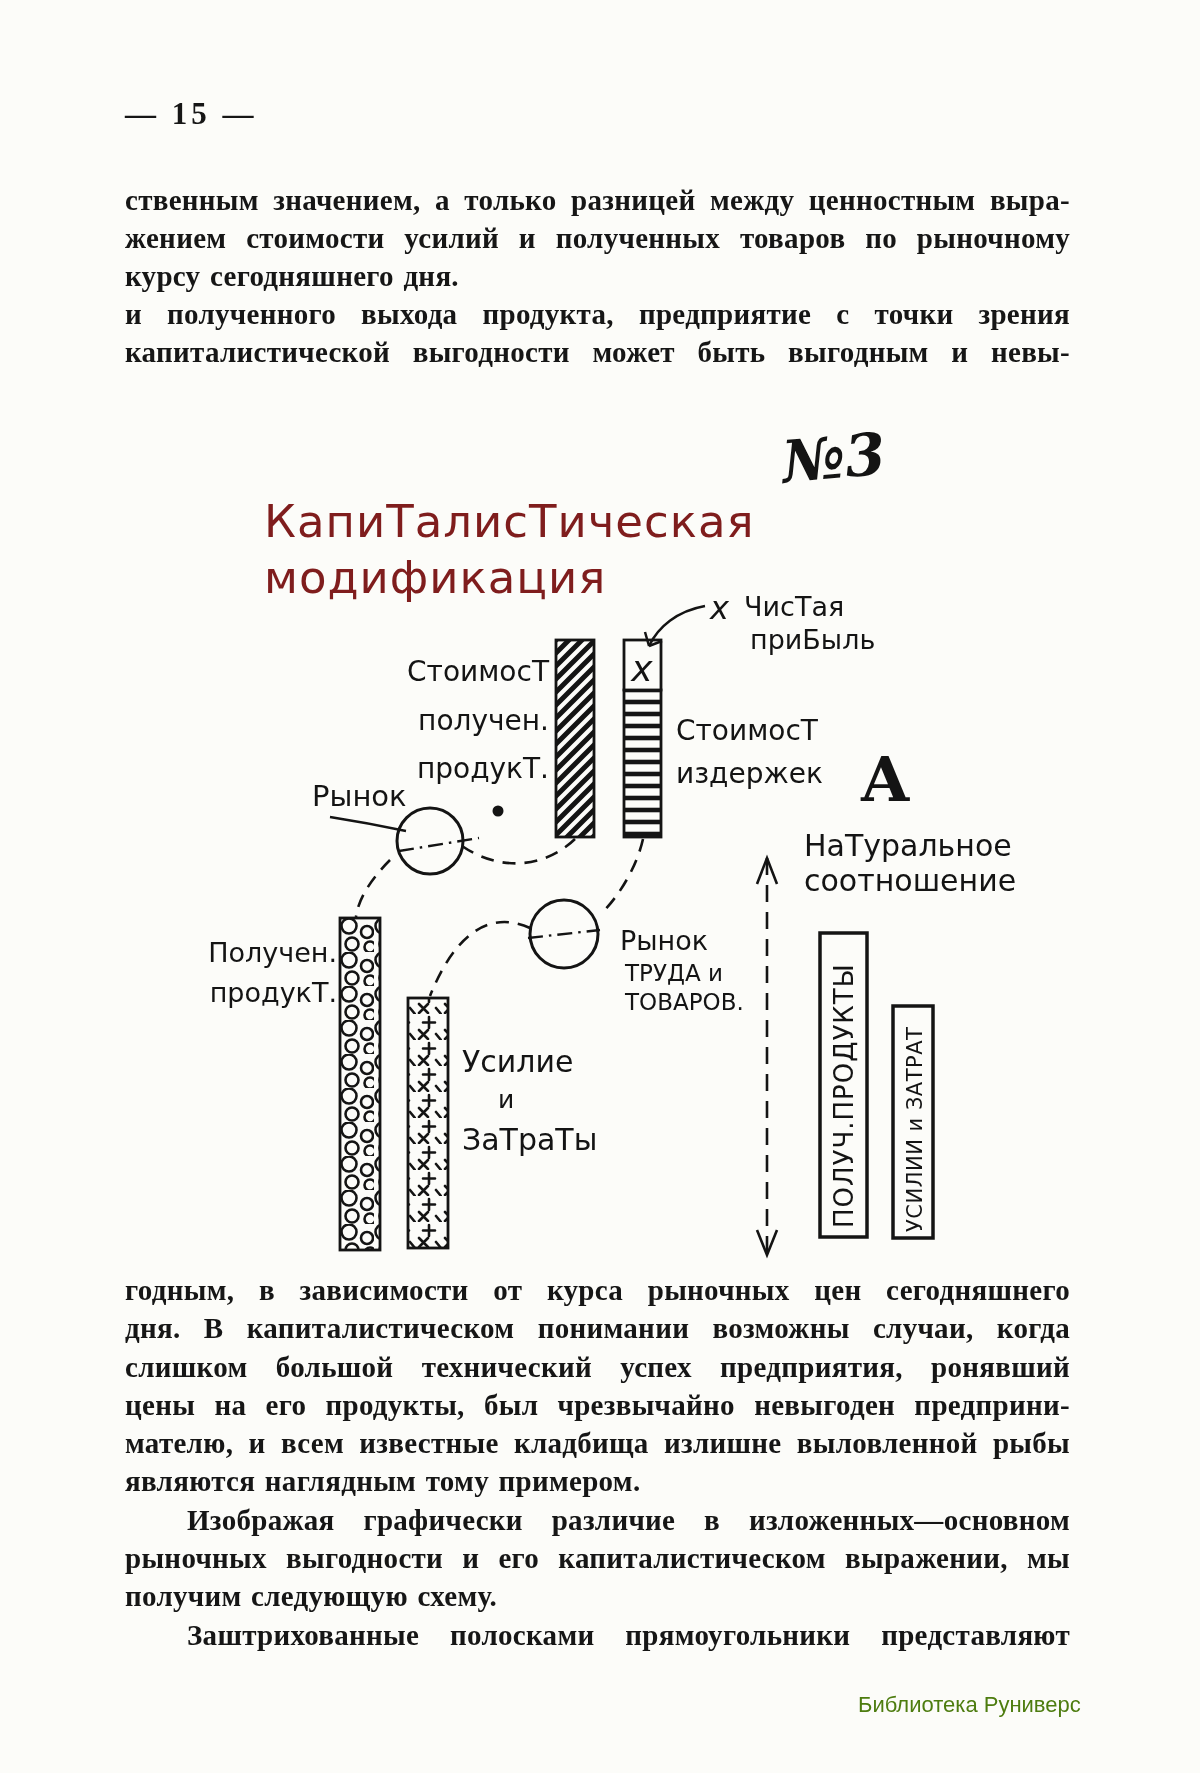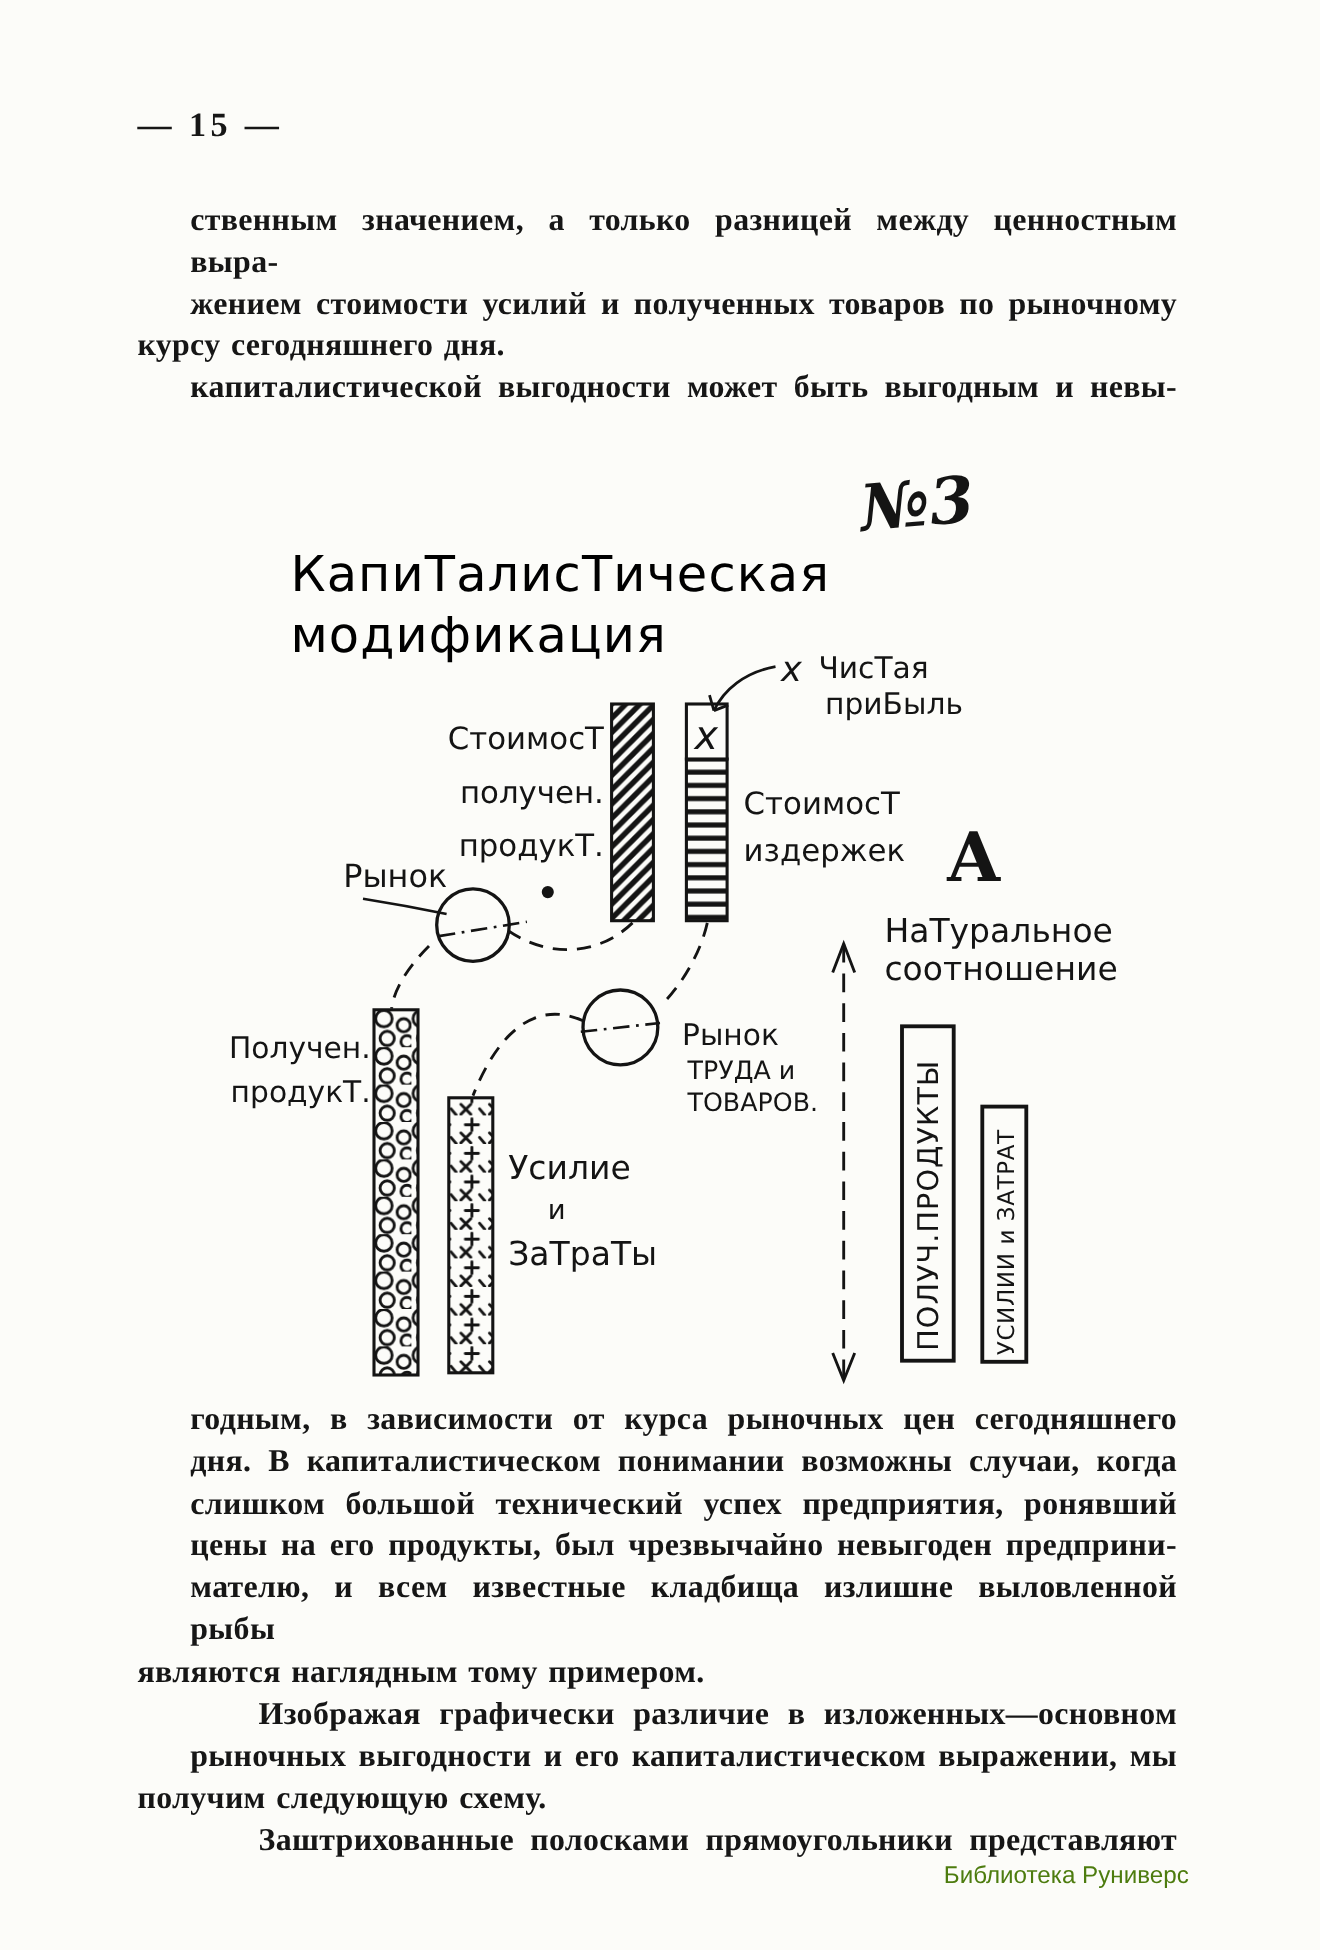--- a/index.html
+++ b/index.html
@@ -14,32 +14,32 @@
     font-size:31px; font-weight:700; letter-spacing:4px;
   }
   .textblock {
     position:absolute; left:125px; width:945px;
     font-size:29px; font-weight:600; line-height:38px; letter-spacing:.3px;
     word-spacing:2px;
   }
   #top-block { top:181px; }
   #bottom-block { top:1271px; line-height:38.3px; }
   .bline { white-space:nowrap; }
-  .bline.j { white-space:normal; text-align:justify; text-align-last:justify;margin-left:48px; }
+  .bline.j { white-space:normal; text-align:justify; text-align-last:justify; }
   .bline.ind { text-indent:62px; }
   
   .fig-no {
     position:absolute; left:782px; top:424px;
     font-family:"DejaVu Serif",serif; font-style:italic;
     font-size:58px; color:#141414; transform:rotate(-5deg); font-weight:600;
   }
   .fig-title {
     position:absolute; left:264px; top:494px;
     font-family:"DejaVu Sans",sans-serif; font-size:45px; line-height:56px;
-    color:#000000; letter-spacing:1px;
+    color:#7f1d1d; letter-spacing:1px;
   }
   
   #fig-svg { position:absolute; left:0; top:380px; }
   .hnd { font-family:"DejaVu Sans",sans-serif; fill:#141414; }
   .ink { stroke:#141414; fill:none; }
   
   .watermark {
     position:absolute; left:858px; top:1692px;
     font-family:"Liberation Sans","DejaVu Sans",sans-serif;
     font-size:22px; color:#4d7c0f;
@@ -49,20 +49,21 @@
 <body>
 
 <div id="scan-page">
 
   <div class="pageno">— 15 —</div>
 
   <div id="top-block" class="textblock">
     <div class="bline j">ственным значением, а только разницей между ценностным выра-</div>
     <div class="bline j">жением стоимости усилий и полученных товаров по рыночному</div>
     <div class="bline">курсу сегодняшнего дня.</div>
+    <div class="bline j">и полученного выхода продукта, предприятие с точки зрения</div>
     <div class="bline j">капиталистической выгодности может быть выгодным и невы-</div>
   </div>
 
   <div class="fig-no">№3</div>
 
   <div class="fig-title">
     <div>КапиТалисТическая</div>
     <div>модификация</div>
   </div>
 

